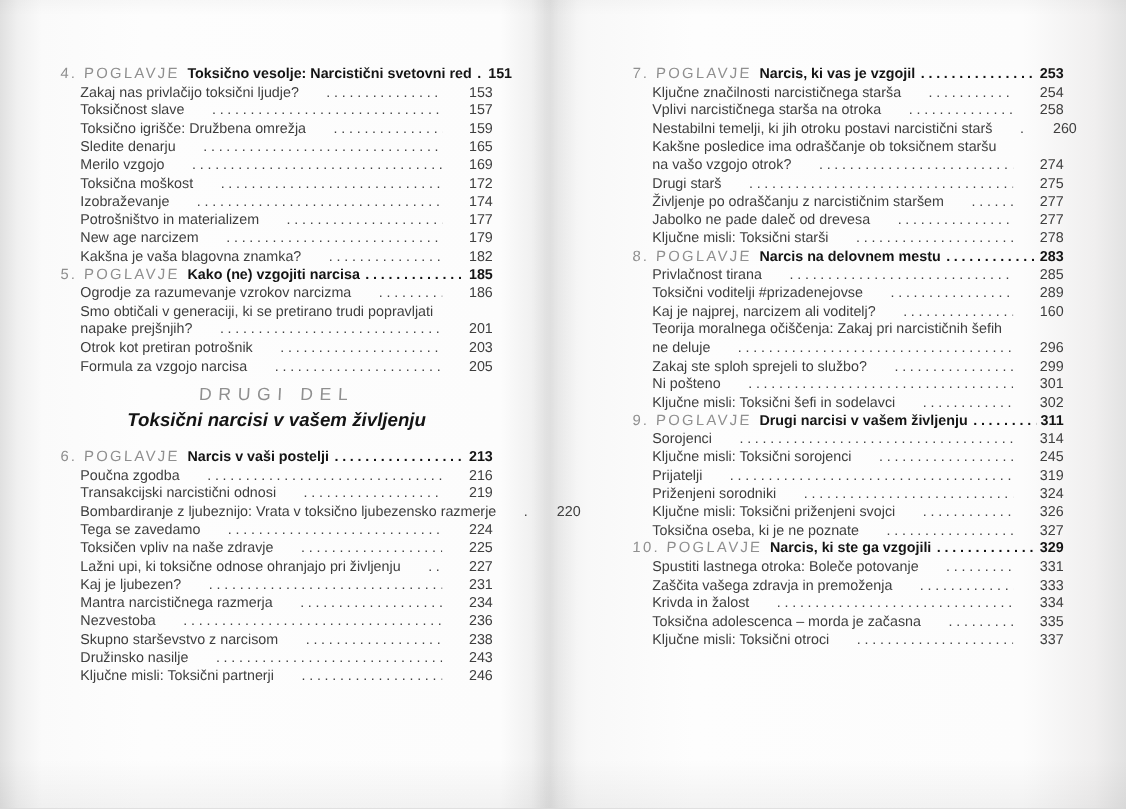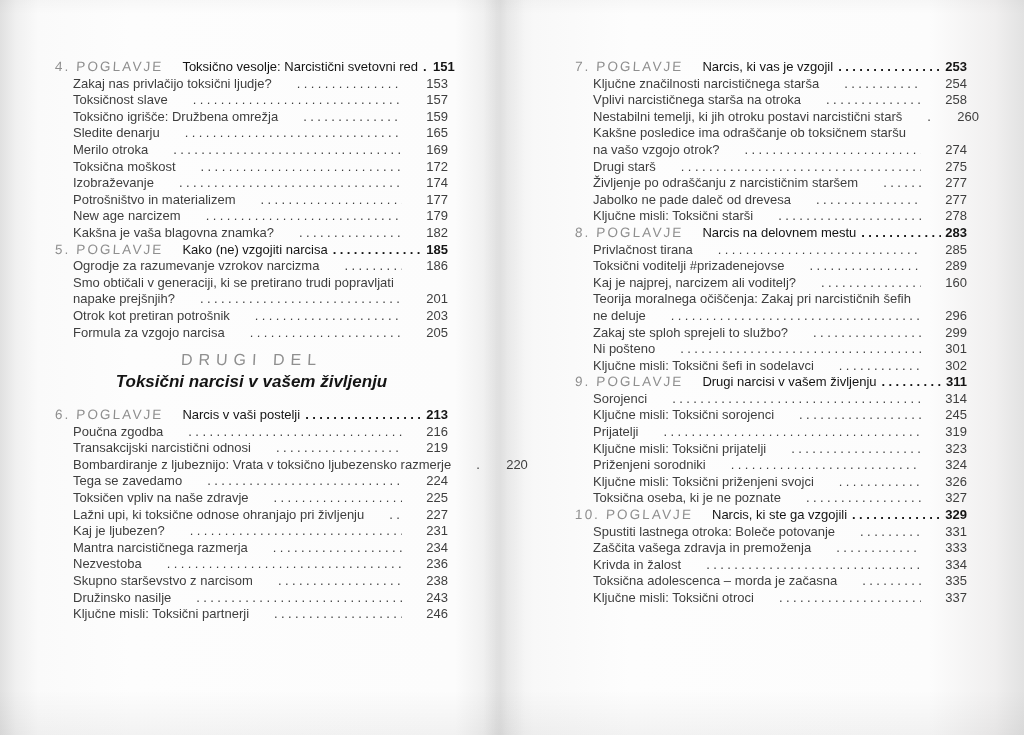--- a/index.html
+++ b/index.html
@@ -51,21 +51,21 @@
   .toc-row.chapter .page-num,
   .toc-row.chapter .dots{font-weight:bold;}
   .ch-kicker{
     color:var(--kicker);
     font-size:13.5px;
     letter-spacing:2.1px;
     white-space:nowrap;
     margin-right:7px;
     transform:skewX(-3deg);
   }
-  .ch-title{font-weight:normal;white-space:nowrap;margin-left:12px;}
+  .ch-title{font-weight:bold;white-space:nowrap;}
 
   .part{
     text-align:center;
     margin:8px 0 14px 0;
   }
   .part-kicker{
     color:var(--kicker);
     font-size:16px;
     letter-spacing:6px;
     line-height:22px;
@@ -105,21 +105,21 @@
         <span class="entry-label">Toksično igrišče: Družbena omrežja</span>
         <span class="dots"></span>
         <span class="page-num">159</span>
       </div>
       <div class="toc-row sub">
         <span class="entry-label">Sledite denarju</span>
         <span class="dots"></span>
         <span class="page-num">165</span>
       </div>
       <div class="toc-row sub">
-        <span class="entry-label">Merilo otroka</span>
+        <span class="entry-label">Merilo vzgojo</span>
         <span class="dots"></span>
         <span class="page-num">169</span>
       </div>
       <div class="toc-row sub">
         <span class="entry-label">Toksična moškost</span>
         <span class="dots"></span>
         <span class="page-num">172</span>
       </div>
       <div class="toc-row sub">
         <span class="entry-label">Izobraževanje</span>
@@ -348,25 +348,20 @@
       </div>
       <div class="toc-row sub">
         <span class="entry-label">Ključne misli: Toksični sorojenci</span>
         <span class="dots"></span>
         <span class="page-num">245</span>
       </div>
       <div class="toc-row sub">
         <span class="entry-label">Prijatelji</span>
         <span class="dots"></span>
         <span class="page-num">319</span>
-      </div>
-      <div class="toc-row sub">
-        <span class="entry-label">Ključne misli: Toksični prijatelji</span>
-        <span class="dots"></span>
-        <span class="page-num">323</span>
       </div>
       <div class="toc-row sub">
         <span class="entry-label">Priženjeni sorodniki</span>
         <span class="dots"></span>
         <span class="page-num">324</span>
       </div>
       <div class="toc-row sub">
         <span class="entry-label">Ključne misli: Toksični priženjeni svojci</span>
         <span class="dots"></span>
         <span class="page-num">326</span>

